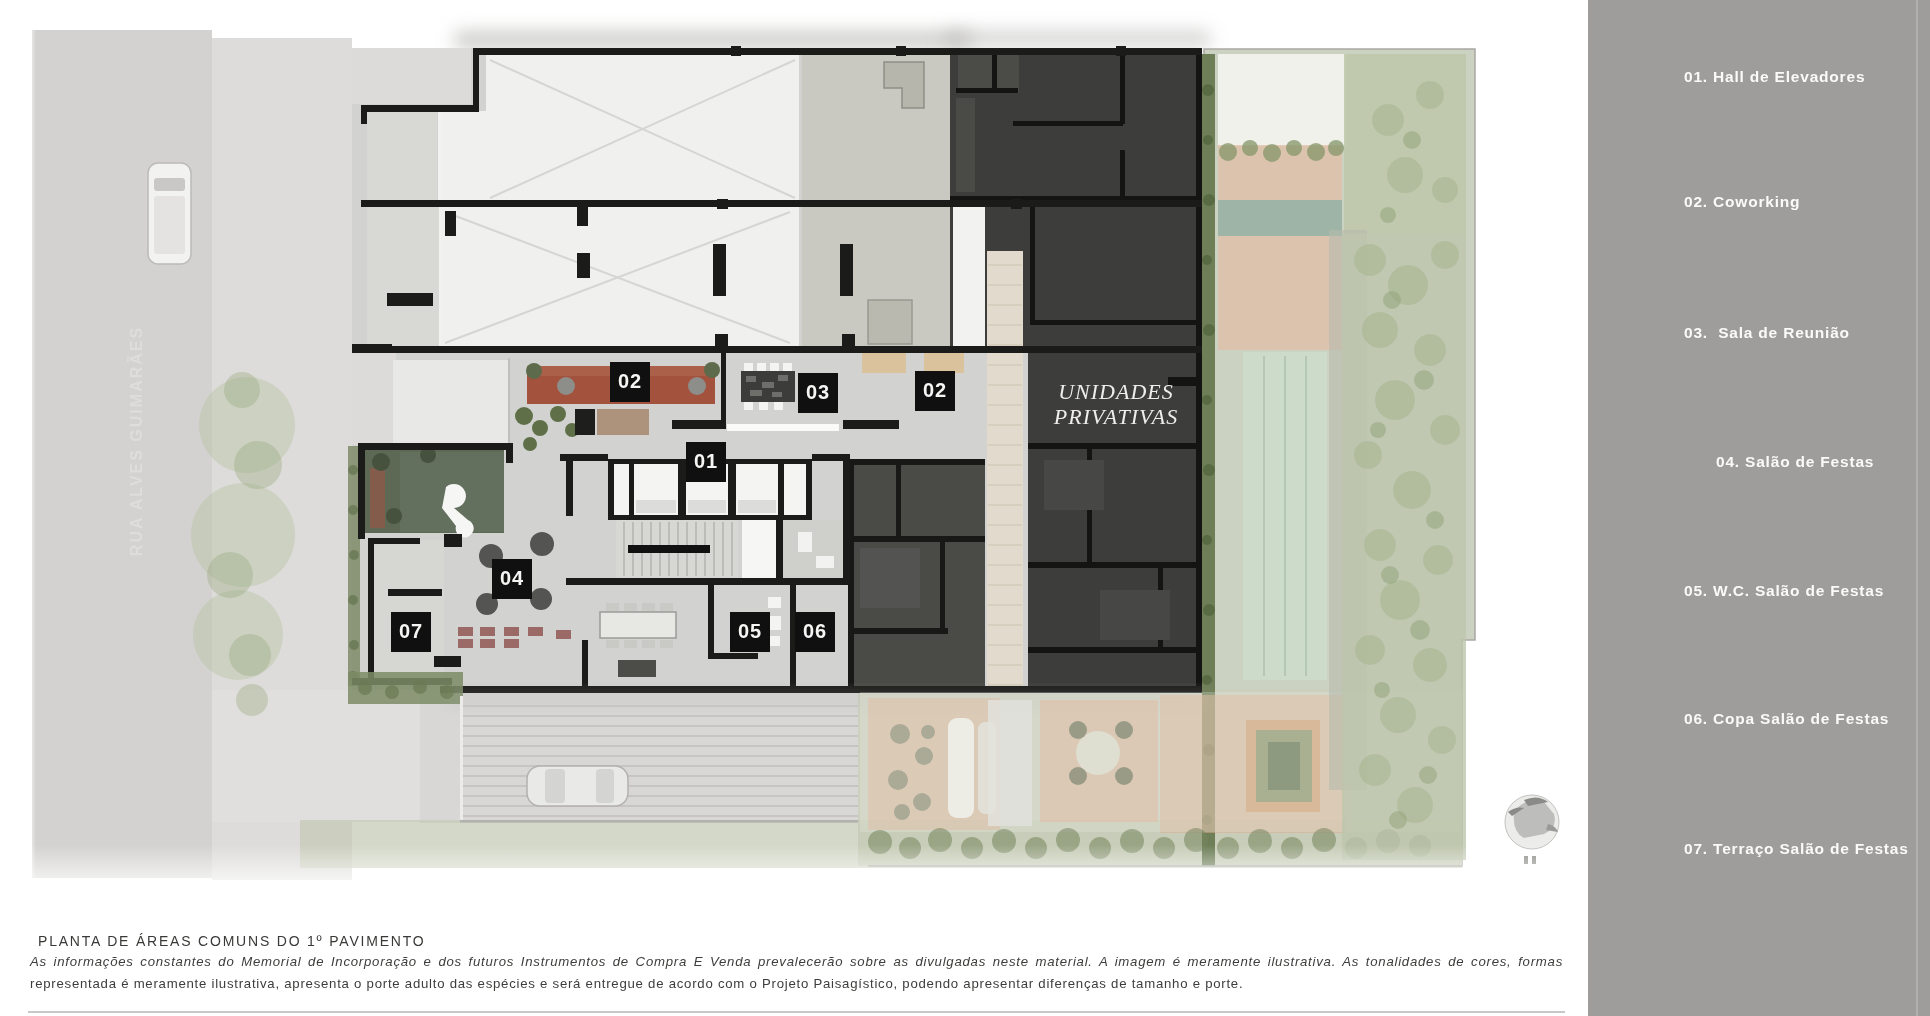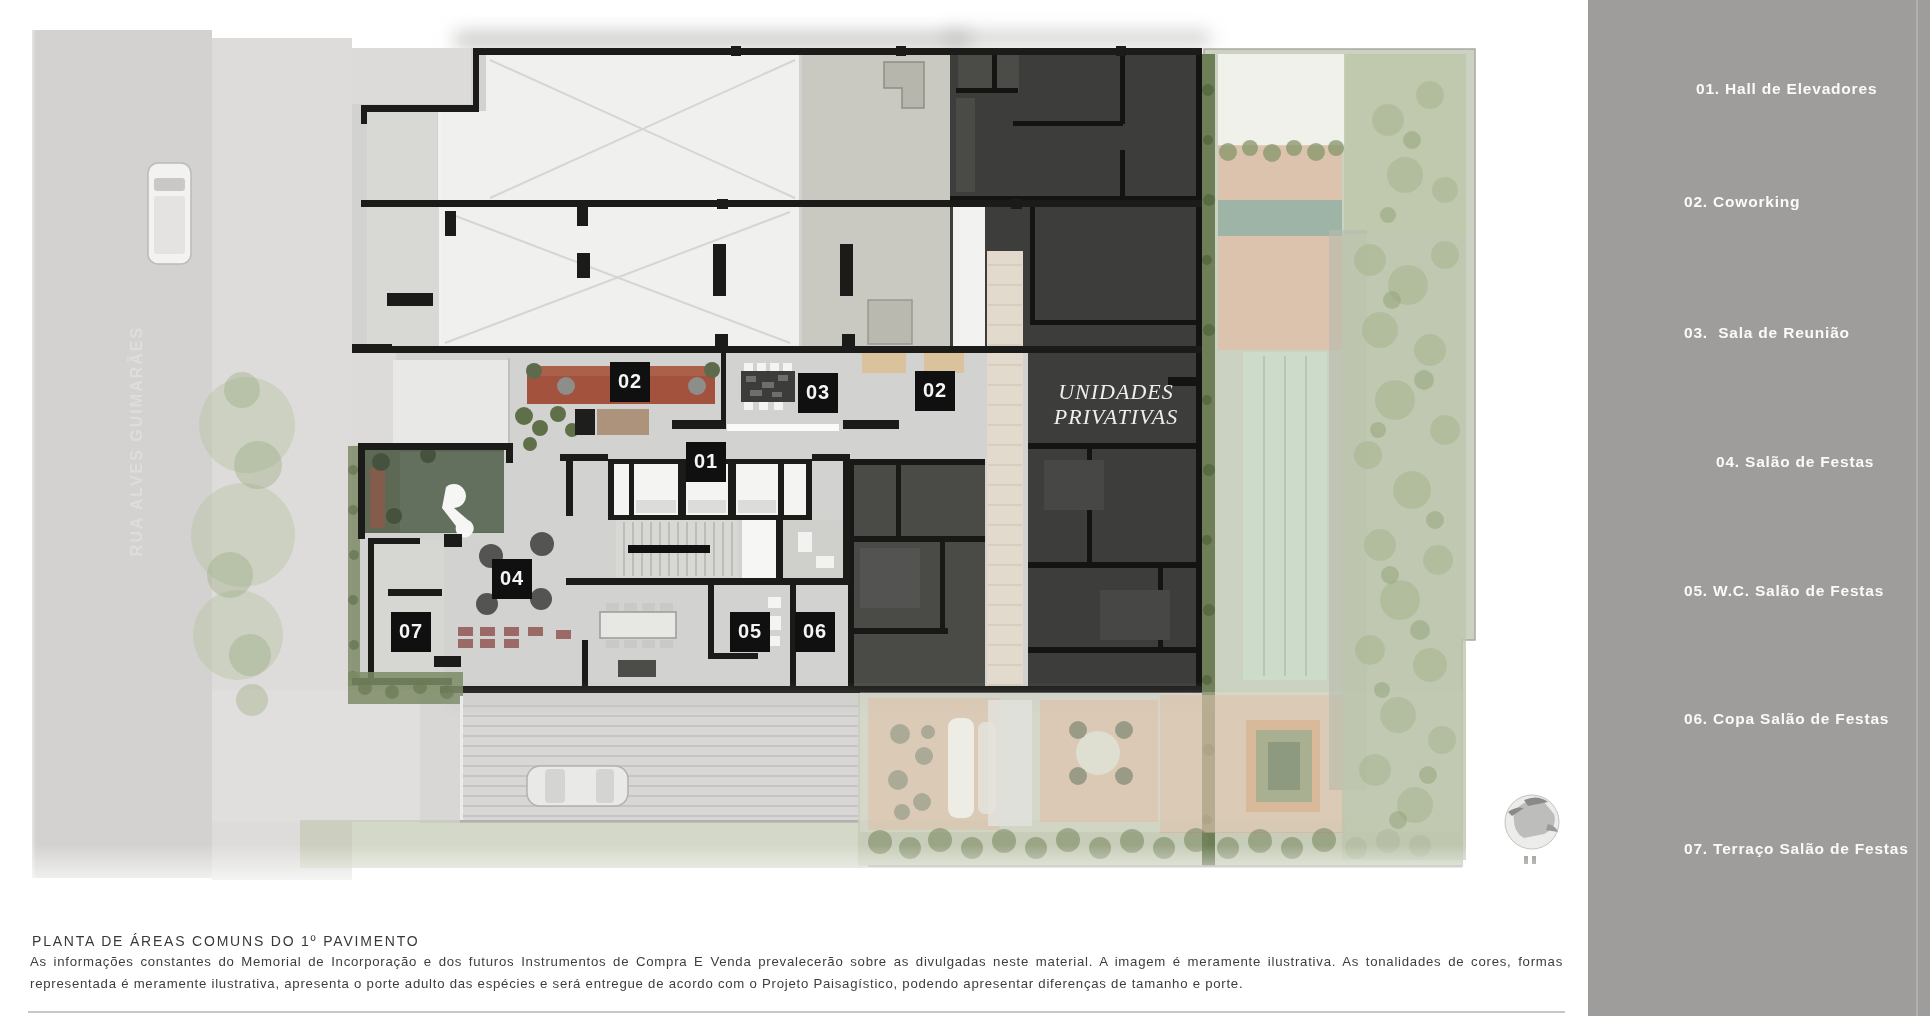--- a/index.html
+++ b/index.html
@@ -1,21 +1,21 @@
 <!DOCTYPE html>
 <html><head>
 <meta charset="utf-8">
 <style>
   html,body{margin:0;padding:0;background:#ffffff;width:1930px;height:1016px;overflow:hidden;}
   body{font-family:"Liberation Sans",sans-serif;position:relative;}
   #stage{position:absolute;left:0;top:0;width:1930px;height:1016px;}
   .legend{position:absolute;left:1684px;color:#fafaf8;font-size:15.5px;font-weight:bold;letter-spacing:.8px;white-space:nowrap;}
-  #btitle{position:absolute;left:32px;top:933px;font-size:14px;color:#393937;letter-spacing:1.8px;}
+  #btitle{position:absolute;left:38px;top:933px;font-size:14px;color:#393937;letter-spacing:1.8px;}
   #btext{position:absolute;left:30px;top:951px;width:1533px;font-size:13.2px;line-height:21.6px;color:#3d3d3b;letter-spacing:.75px;}
-  #btext .j{text-align:justify;text-align-last:justify;white-space:nowrap;}
+  #btext .j{text-align:justify;text-align-last:justify;white-space:nowrap;font-style:italic;}
   #btext .j{white-space:normal;}
 </style>
 </head>
 <body>
 <svg id="stage" viewBox="0 0 1930 1016">
 <defs>
   <filter id="blur8" x="-30%" y="-120%" width="160%" height="340%">
         <feGaussianBlur stdDeviation="9"></feGaussianBlur>
       </filter>
   <filter id="blur14" x="-40%" y="-40%" width="180%" height="180%">
@@ -540,21 +540,21 @@
   <text x="1116" y="399">UNIDADES</text>
   <text x="1116" y="424">PRIVATIVAS</text>
 </g>
 
 <rect x="1588" y="0" width="342" height="1016" fill="#9e9d9b"></rect>
 <rect x="1916" y="0" width="2" height="1016" fill="#b1b0ae"></rect>
 
 <rect x="28" y="1011" width="1537" height="2" fill="#c9c8c6"></rect>
 </svg>
 
-<div class="legend" style="top:80px;margin-left:12px;">01. Hall de Elevadores</div>
+<div class="legend" style="top:68px;">01. Hall de Elevadores</div>
 <div class="legend" style="top:193px;">02. Coworking</div>
 <div class="legend" style="top:324px;">03.&nbsp; Sala de Reunião</div>
 <div class="legend" style="top:453px;margin-left:32px;">04. Salão de Festas</div>
 <div class="legend" style="top:582px;">05. W.C. Salão de Festas</div>
 <div class="legend" style="top:710px;">06. Copa Salão de Festas</div>
 <div class="legend" style="top:840px;">07. Terraço Salão de Festas</div>
 
 <div id="btitle">PLANTA DE ÁREAS COMUNS DO 1º PAVIMENTO</div>
 <div id="btext">
     <div class="j">As informações constantes do Memorial de Incorporação e dos futuros Instrumentos de Compra E Venda prevalecerão sobre as divulgadas neste material. A imagem é meramente ilustrativa. As tonalidades de cores, formas</div>

